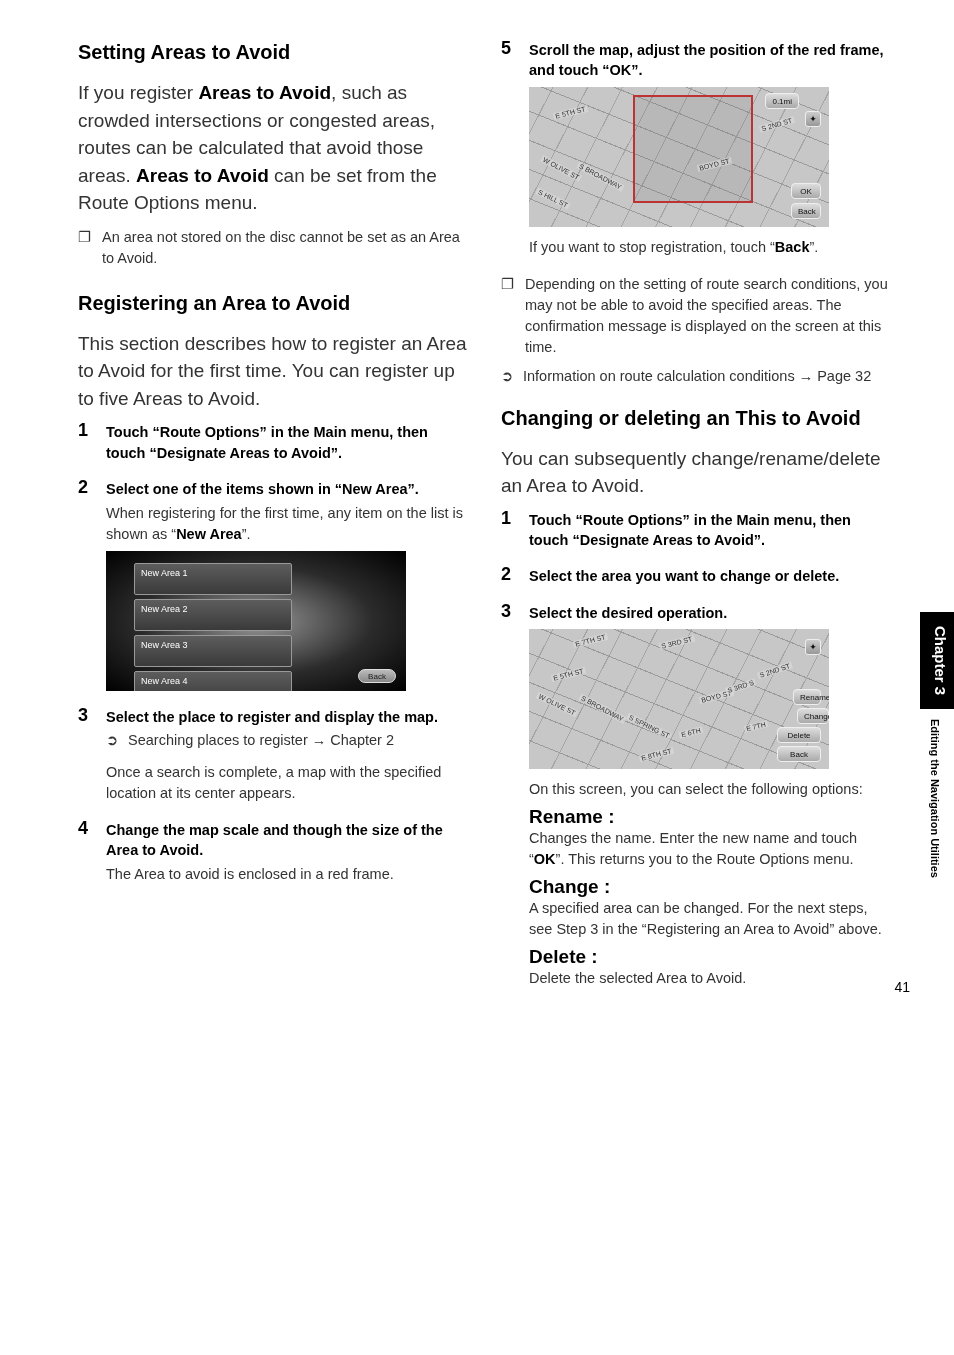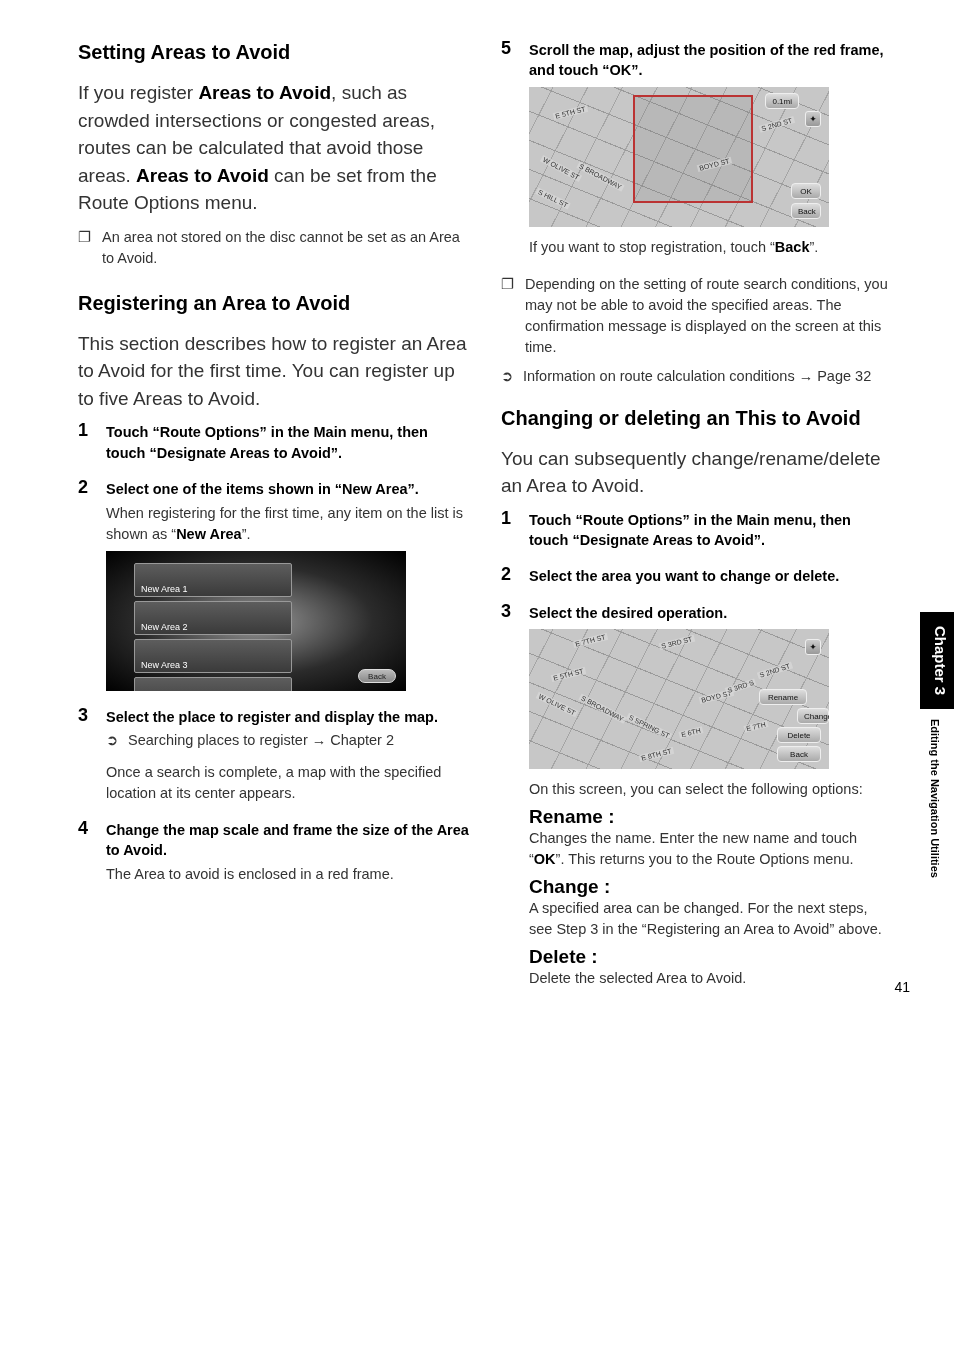--- a/index.html
+++ b/index.html
@@ -91,28 +91,28 @@
     position: relative;
     margin: 6px 0 8px 0;
     overflow: hidden;
   }
   .shot .list {
     position: absolute;
     left: 28px; top: 12px;
     width: 158px;
   }
   .shot .list .row {
-    height: 20px;
+    height: 32px;
     line-height: 18px;
     background: linear-gradient(#5d5d5d,#3a3a3a);
     border: 1px solid #999;
     border-radius: 2px;
     color: #fff;
     font-size: 9px;
-    padding: 16px 6px;
+    padding: 0 6px;
     margin-bottom: 4px;
   }
   .shot .backbtn {
     position: absolute;
     right: 10px; bottom: 8px;
     width: 38px; height: 14px;
     background: linear-gradient(#bbb,#888);
     border: 1px solid #ddd;
     border-radius: 7px;
     font-size: 8px;
@@ -259,21 +259,21 @@
         <div class="step-title">Select the place to register and display the map.</div>
         <div class="xref">
           <span class="sym">➲</span>
           <span>
             <span>Searching places to register</span> → <span>Chapter 2</span>
           </span>
         </div>
         <div class="step-body" style="margin-top:14px">Once a search is complete, a map with the specified location at its center appears.</div>
       </li>
       <li>
-        <div class="step-title">Change the map scale and frame the size of the Area to Avoid.</div>
+        <div class="step-title">Change the map scale and though the size of the Area to Avoid.</div>
         <div class="step-body">The Area to avoid is enclosed in a red frame.</div>
       </li>
     </ol>
   </div>
 
   <div class="col">
     <ol class="steps" style="counter-reset: step 4">
       <li>
         <div class="step-title">Scroll the map, adjust the position of the red frame, and touch “OK”.</div>
 
@@ -328,21 +328,21 @@
           <span class="st" style="left:228px;top:38px;transform:rotate(-18deg)">S 2ND ST</span>
           <span class="st" style="left:6px;top:72px;transform:rotate(26deg)">W OLIVE ST</span>
           <span class="st" style="left:48px;top:76px;transform:rotate(28deg)">S BROADWAY</span>
           <span class="st" style="left:96px;top:94px;transform:rotate(26deg)">S SPRING ST</span>
           <span class="st" style="left:110px;top:122px">E 8TH ST</span>
           <span class="st" style="left:170px;top:64px">BOYD ST</span>
           <span class="st" style="left:196px;top:54px;transform:rotate(-18deg)">S 3RD S</span>
           <span class="st" style="left:150px;top:100px">E 6TH</span>
           <span class="st" style="left:215px;top:94px">E 7TH</span>
           <div class="compass" style="right:8px;top:10px">✦</div>
-          <div class="mbtn" style="right:22px;bottom:64px;width:48px">Rename</div>
+          <div class="mbtn" style="right:8px;bottom:64px;width:28px">Rename</div>
           <div class="mbtn" style="right:0;bottom:45px;width:32px">Change</div>
           <div class="mbtn" style="right:8px;bottom:26px;width:44px">Delete</div>
           <div class="mbtn" style="right:8px;bottom:7px;width:44px">Back</div>
         </div>
 
         <div class="step-body">On this screen, you can select the following options:</div>
 
         <div class="option-label">Rename :</div>
         <div class="step-body">
           <span>Changes the name. Enter the new name and touch “</span><b>OK</b><span>”. This returns you to the Route Options menu.</span>

